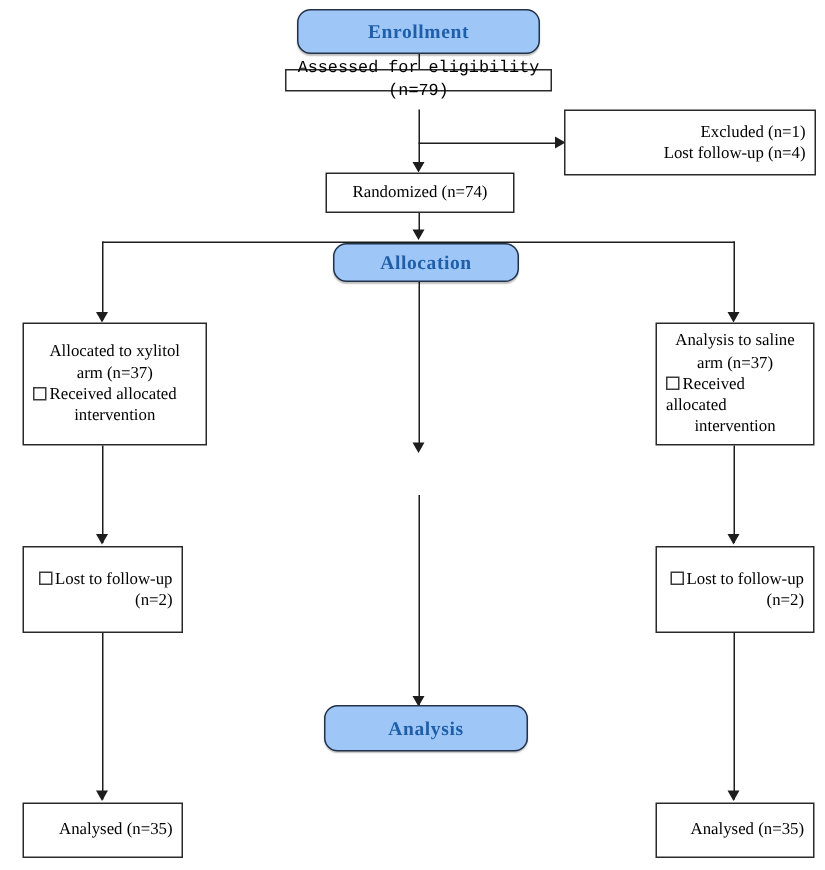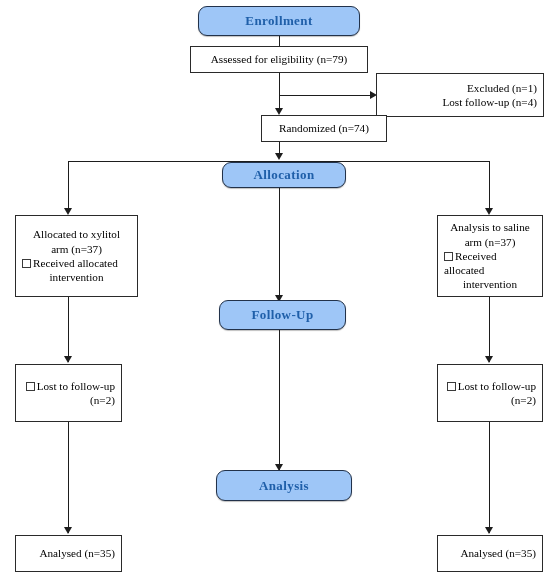--- a/index.html
+++ b/index.html
@@ -87,36 +87,36 @@
 <body>
 
 <div id="canvas">
 
   <div class="stage" style="left:198px; top:6px; width:162px; height:30px;">
     <span>Enrollment</span>
   </div>
 
   <div class="vline" style="left:279px; top:36px; height:10px;"></div>
 
-  <div class="box center" style="left:190px; top:46px; width:178px; height:27px;">
+  <div class="box center" style="left:190px; top:46px; width:178px; height:15px;font-family:Liberation Mono, monospace;">
     <span class="ln">Assessed for eligibility (n=79)</span>
   </div>
 
   <div class="vline" style="left:279px; top:73px; height:40px;"></div>
   <div class="arrow-down" style="left:275px; top:108px;"></div>
 
   <div class="hline" style="left:279px; top:95px; width:96px;"></div>
   <div class="arrow-right" style="left:370px; top:91px;"></div>
 
   <div class="box left" style="left:376px; top:73px; width:168px; height:44px;">
     <span class="ln">Excluded  (n=1)</span>
     <span class="ln">Lost follow-up (n=4)</span>
   </div>
 
-  <div class="box center" style="left:217px; top:115px; width:126px; height:27px;margin-left:44px;">
+  <div class="box center" style="left:217px; top:115px; width:126px; height:27px;">
     <span class="ln">Randomized (n=74)</span>
   </div>
 
   <div class="vline" style="left:279px; top:142px; height:16px;"></div>
   <div class="arrow-down" style="left:275px; top:153px;"></div>
 
   <div class="hline" style="left:68px; top:161px; width:422px;"></div>
   <div class="vline" style="left:68px; top:161px; height:52px;"></div>
   <div class="arrow-down" style="left:64px; top:208px;"></div>
   <div class="vline" style="left:489px; top:161px; height:52px;"></div>
@@ -145,23 +145,20 @@
       <span class="chk"></span><span>Received allocated</span>
     </span>
     <span class="ln">intervention</span>
   </div>
 
   <div class="vline" style="left:68px; top:297px; height:65px;"></div>
   <div class="arrow-down" style="left:64px; top:356px;"></div>
   <div class="vline" style="left:489px; top:297px; height:65px;"></div>
   <div class="arrow-down" style="left:485px; top:356px;"></div>
 
-  <div class="stage" style="left:219px; top:300px; width:127px; height:30px;">
-    <span>Follow-Up</span>
-  </div>
 
   <div class="vline" style="left:279px; top:330px; height:140px;"></div>
   <div class="arrow-down" style="left:275px; top:464px;"></div>
 
   <div class="box left" style="left:15px; top:364px; width:107px; height:58px;">
     <span class="ln">
       <span class="chk"></span><span>Lost to follow-up</span>
     </span>
     <span class="ln">(n=2)</span>
   </div>

